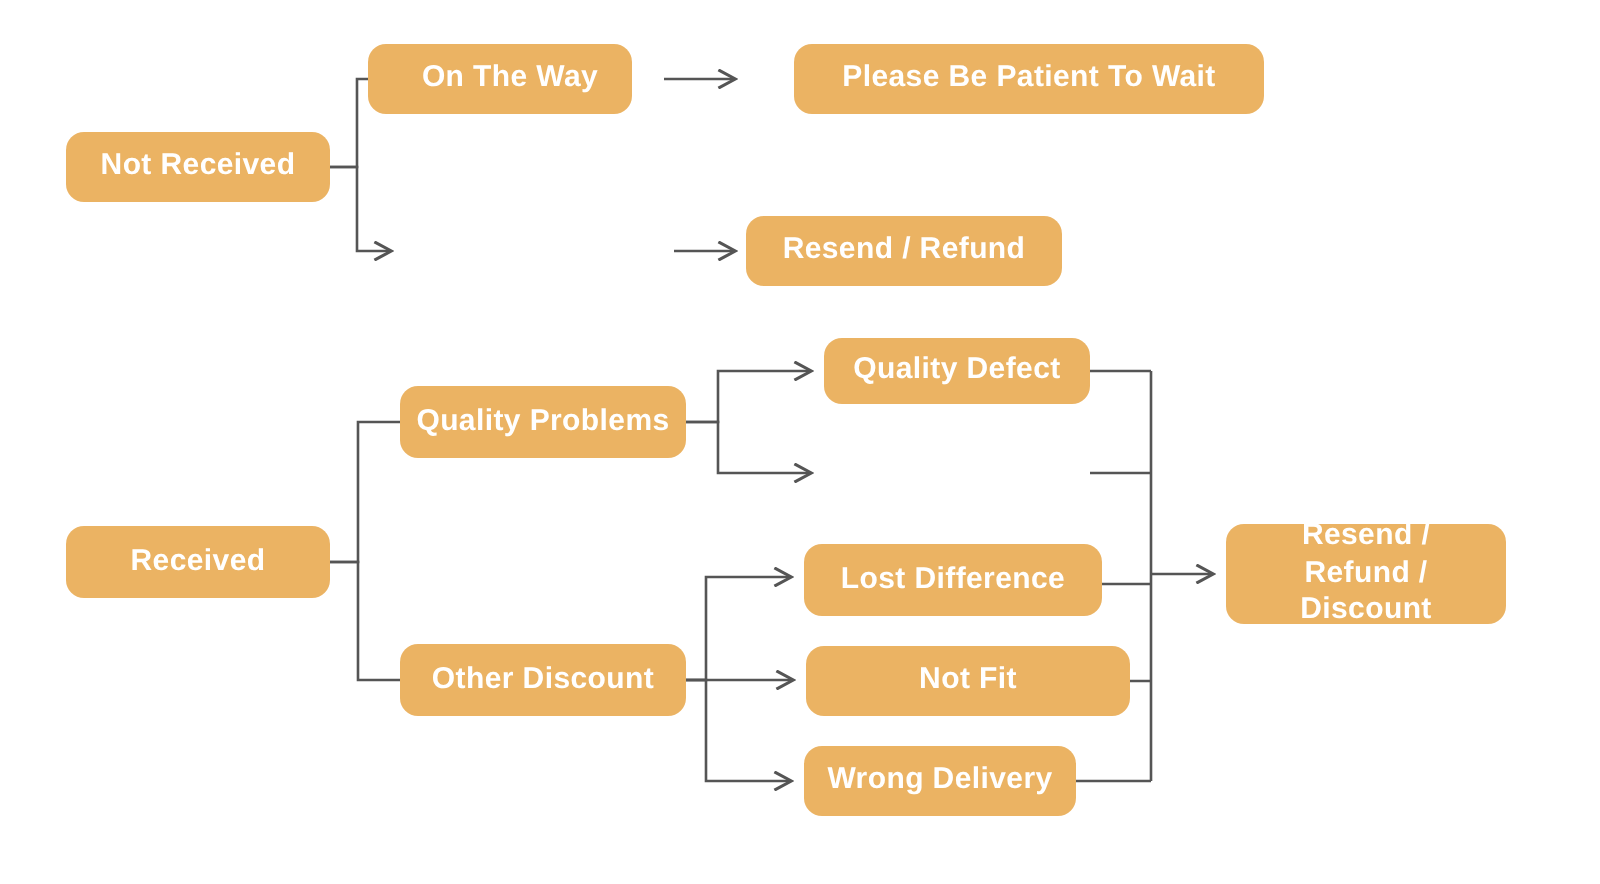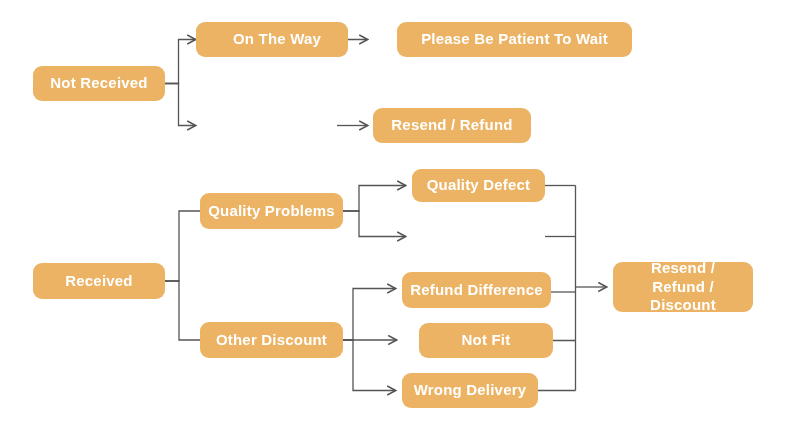--- a/index.html
+++ b/index.html
@@ -32,31 +32,31 @@
     text-align: center;
     font-size: 15px;
     font-weight: 700;
     line-height: 1.25;
     letter-spacing: 0.2px;
     box-sizing: border-box;
     padding: 0 6px;
   }
   
   #n-not-received   { left: 33px;  top: 66px;  width: 132px; height: 35px; }
-  #n-on-the-way     { left: 196px; top: 22px;  width: 152px; height: 35px; padding-left: 16px; }
+  #n-on-the-way     { left: 184px; top: 22px;  width: 132px; height: 35px; padding-left: 16px; }
   #n-please-wait    { left: 373px; top: 22px;  width: 235px; height: 35px; margin-left: 24px; }
   #n-returned-lost  { left: 200px; top: 108px; width: 137px; height: 35px; }
   #n-resend-refund  { left: 373px; top: 108px; width: 158px; height: 35px; text-align: center; }
   #n-received       { left: 33px;  top: 263px; width: 132px; height: 36px; }
   #n-quality-problems { left: 200px; top: 193px; width: 143px; height: 36px; }
   #n-other-questions  { left: 200px; top: 322px; width: 143px; height: 36px; }
   #n-quality-defect { left: 412px; top: 169px; width: 133px; height: 33px; }
   #n-damage         { left: 412px; top: 220px; width: 133px; height: 33px; }
   #n-color-difference { left: 402px; top: 272px; width: 149px; height: 36px; }
-  #n-not-fit        { left: 419px; top: 323px; width: 134px; height: 35px; }
+  #n-not-fit        { left: 403px; top: 323px; width: 162px; height: 35px; }
   #n-wrong-delivery { left: 402px; top: 373px; width: 136px; height: 35px; }
   #n-final          { left: 613px; top: 262px; width: 140px; height: 50px; padding: 0 10px; }
 </style>
 </head>
 <body>
 
 <div class="stage">
 
   <svg class="wires" width="800" height="442" viewBox="0 0 800 442">
     <defs>
@@ -92,18 +92,18 @@
   </svg>
 
   <div class="node" id="n-not-received">Not Received</div>
   <div class="node" id="n-on-the-way">On The Way</div>
   <div class="node" id="n-please-wait">Please Be Patient To Wait</div>
   <div class="node" id="n-resend-refund">Resend / Refund</div>
   <div class="node" id="n-received">Received</div>
   <div class="node" id="n-quality-problems">Quality Problems</div>
   <div class="node" id="n-other-questions">Other Discount</div>
   <div class="node" id="n-quality-defect">Quality Defect</div>
-  <div class="node" id="n-color-difference">Refund Difference</div>
+  <div class="node" id="n-color-difference">Lost Difference</div>
   <div class="node" id="n-not-fit">Not Fit</div>
   <div class="node" id="n-wrong-delivery">Wrong Delivery</div>
   <div class="node" id="n-final">Resend / Refund / Discount</div>
 
 </div>
 
 </body></html>

